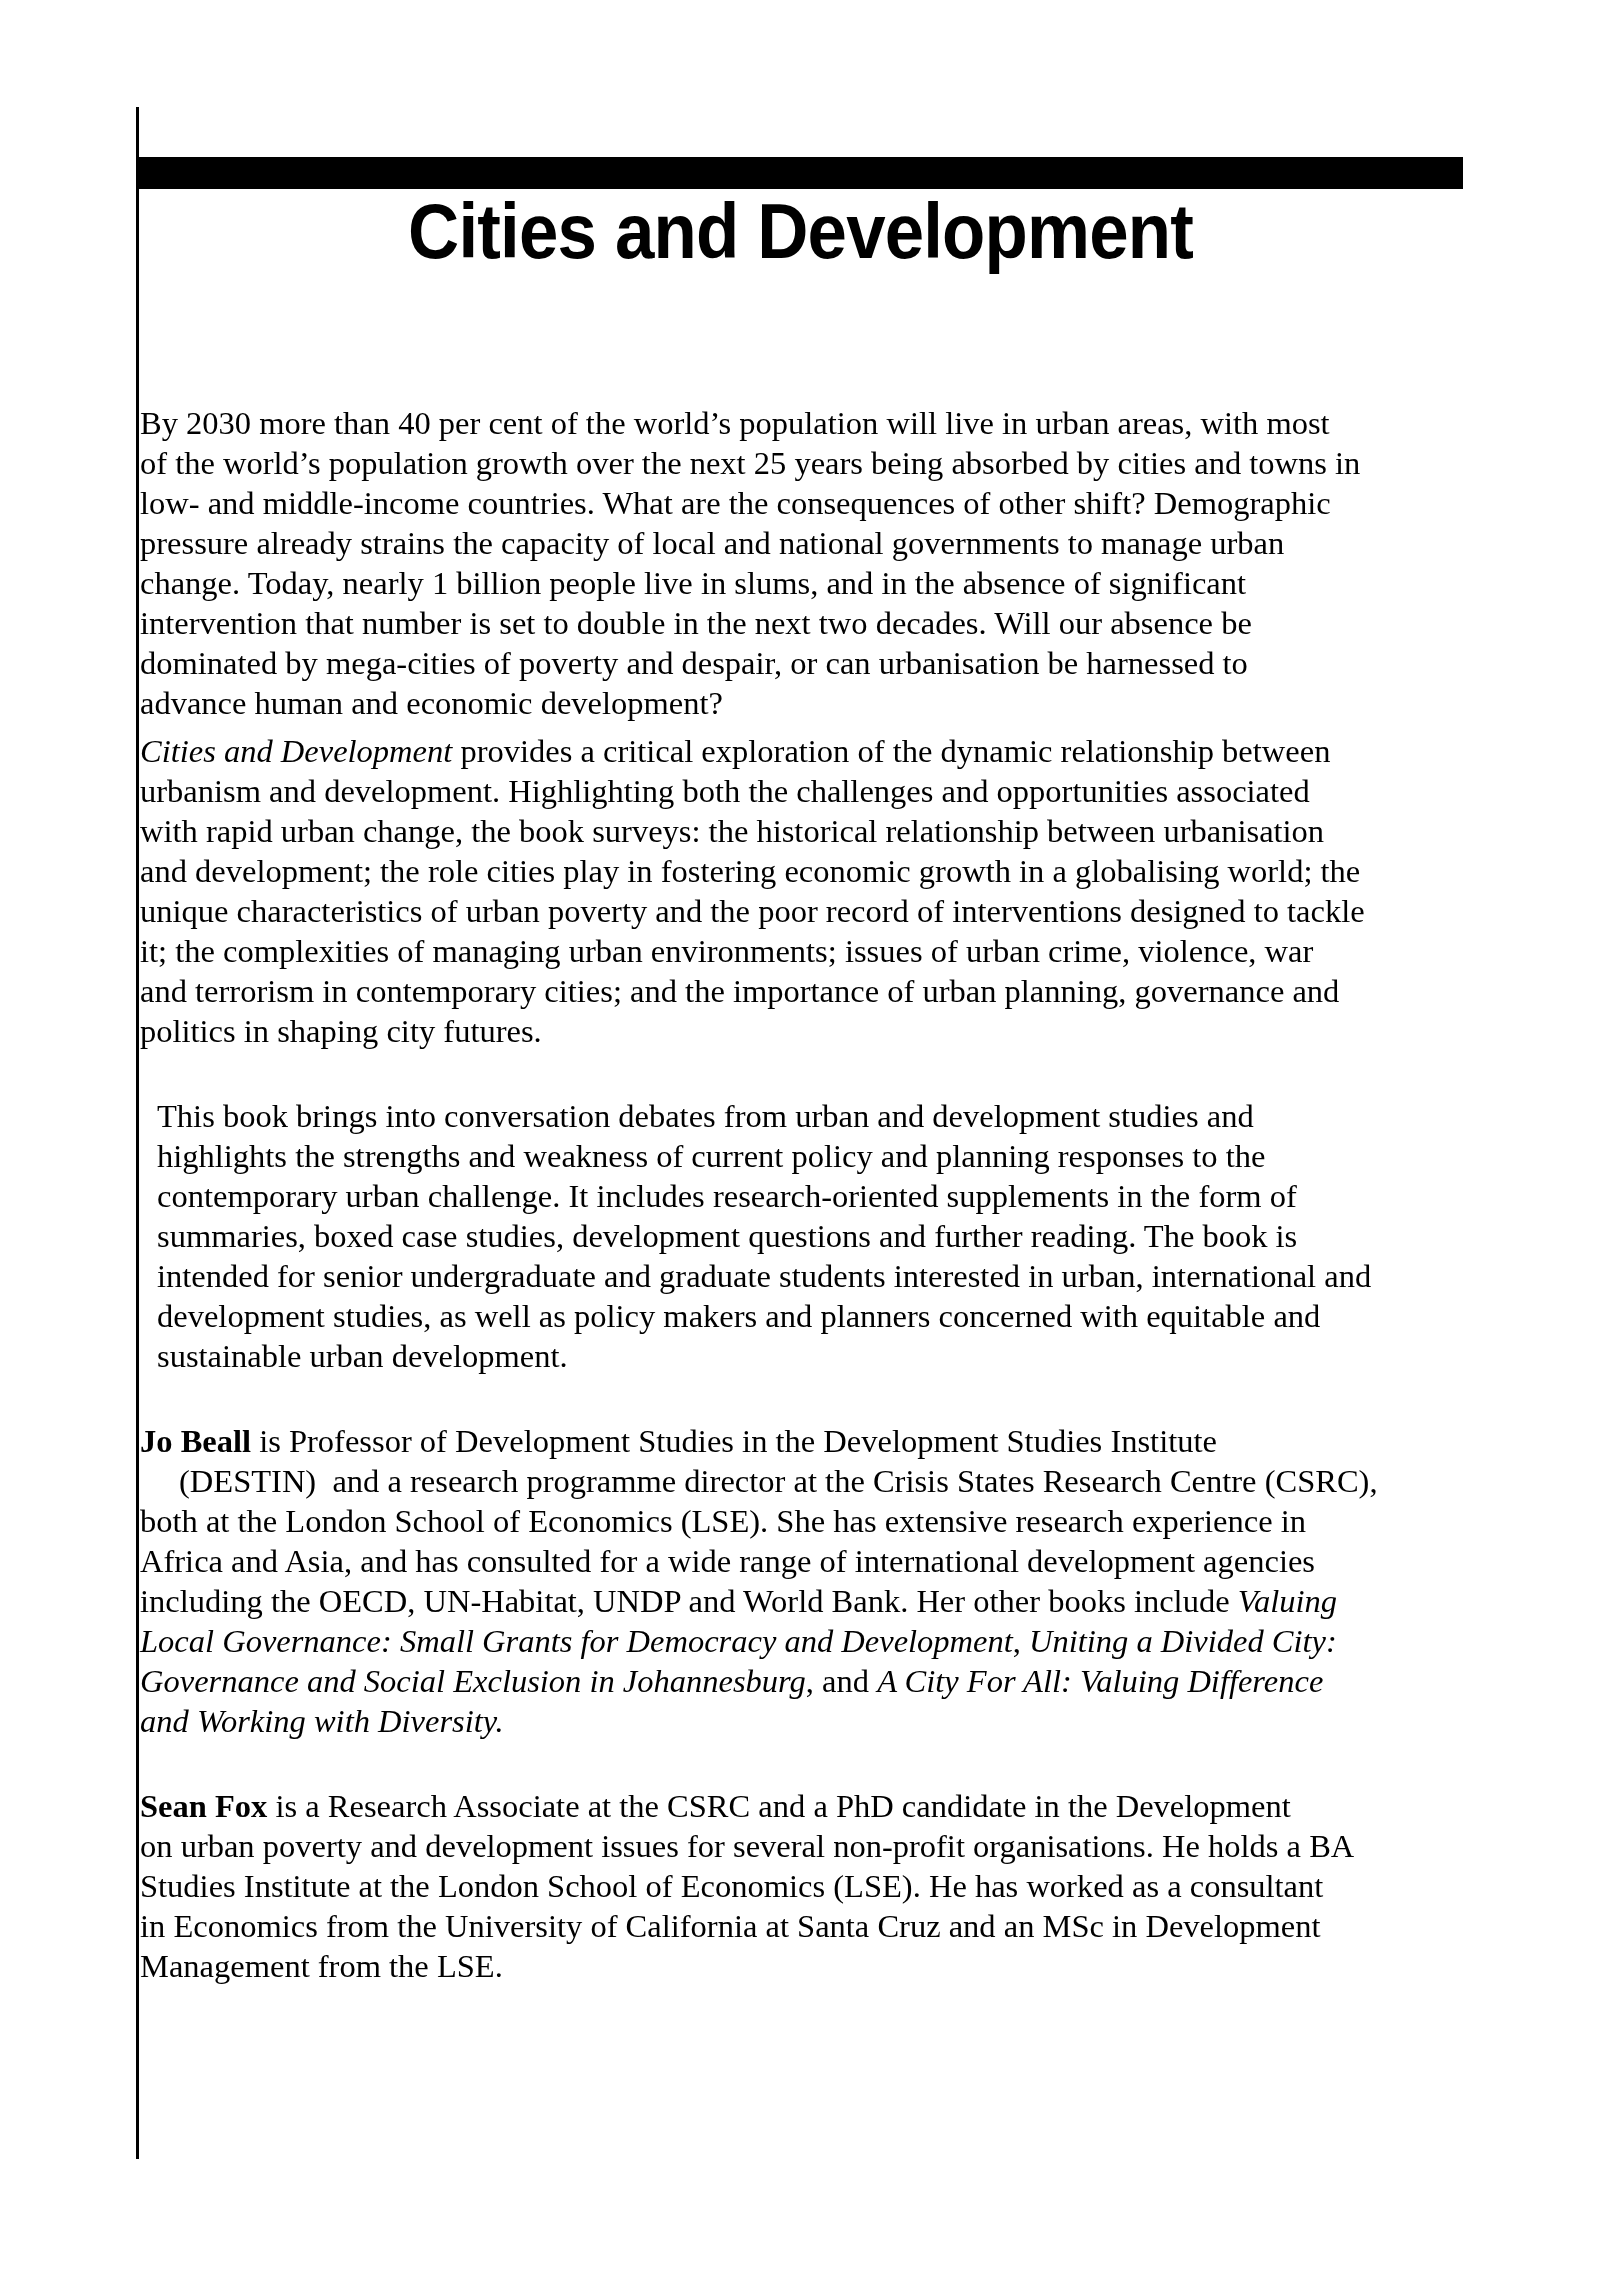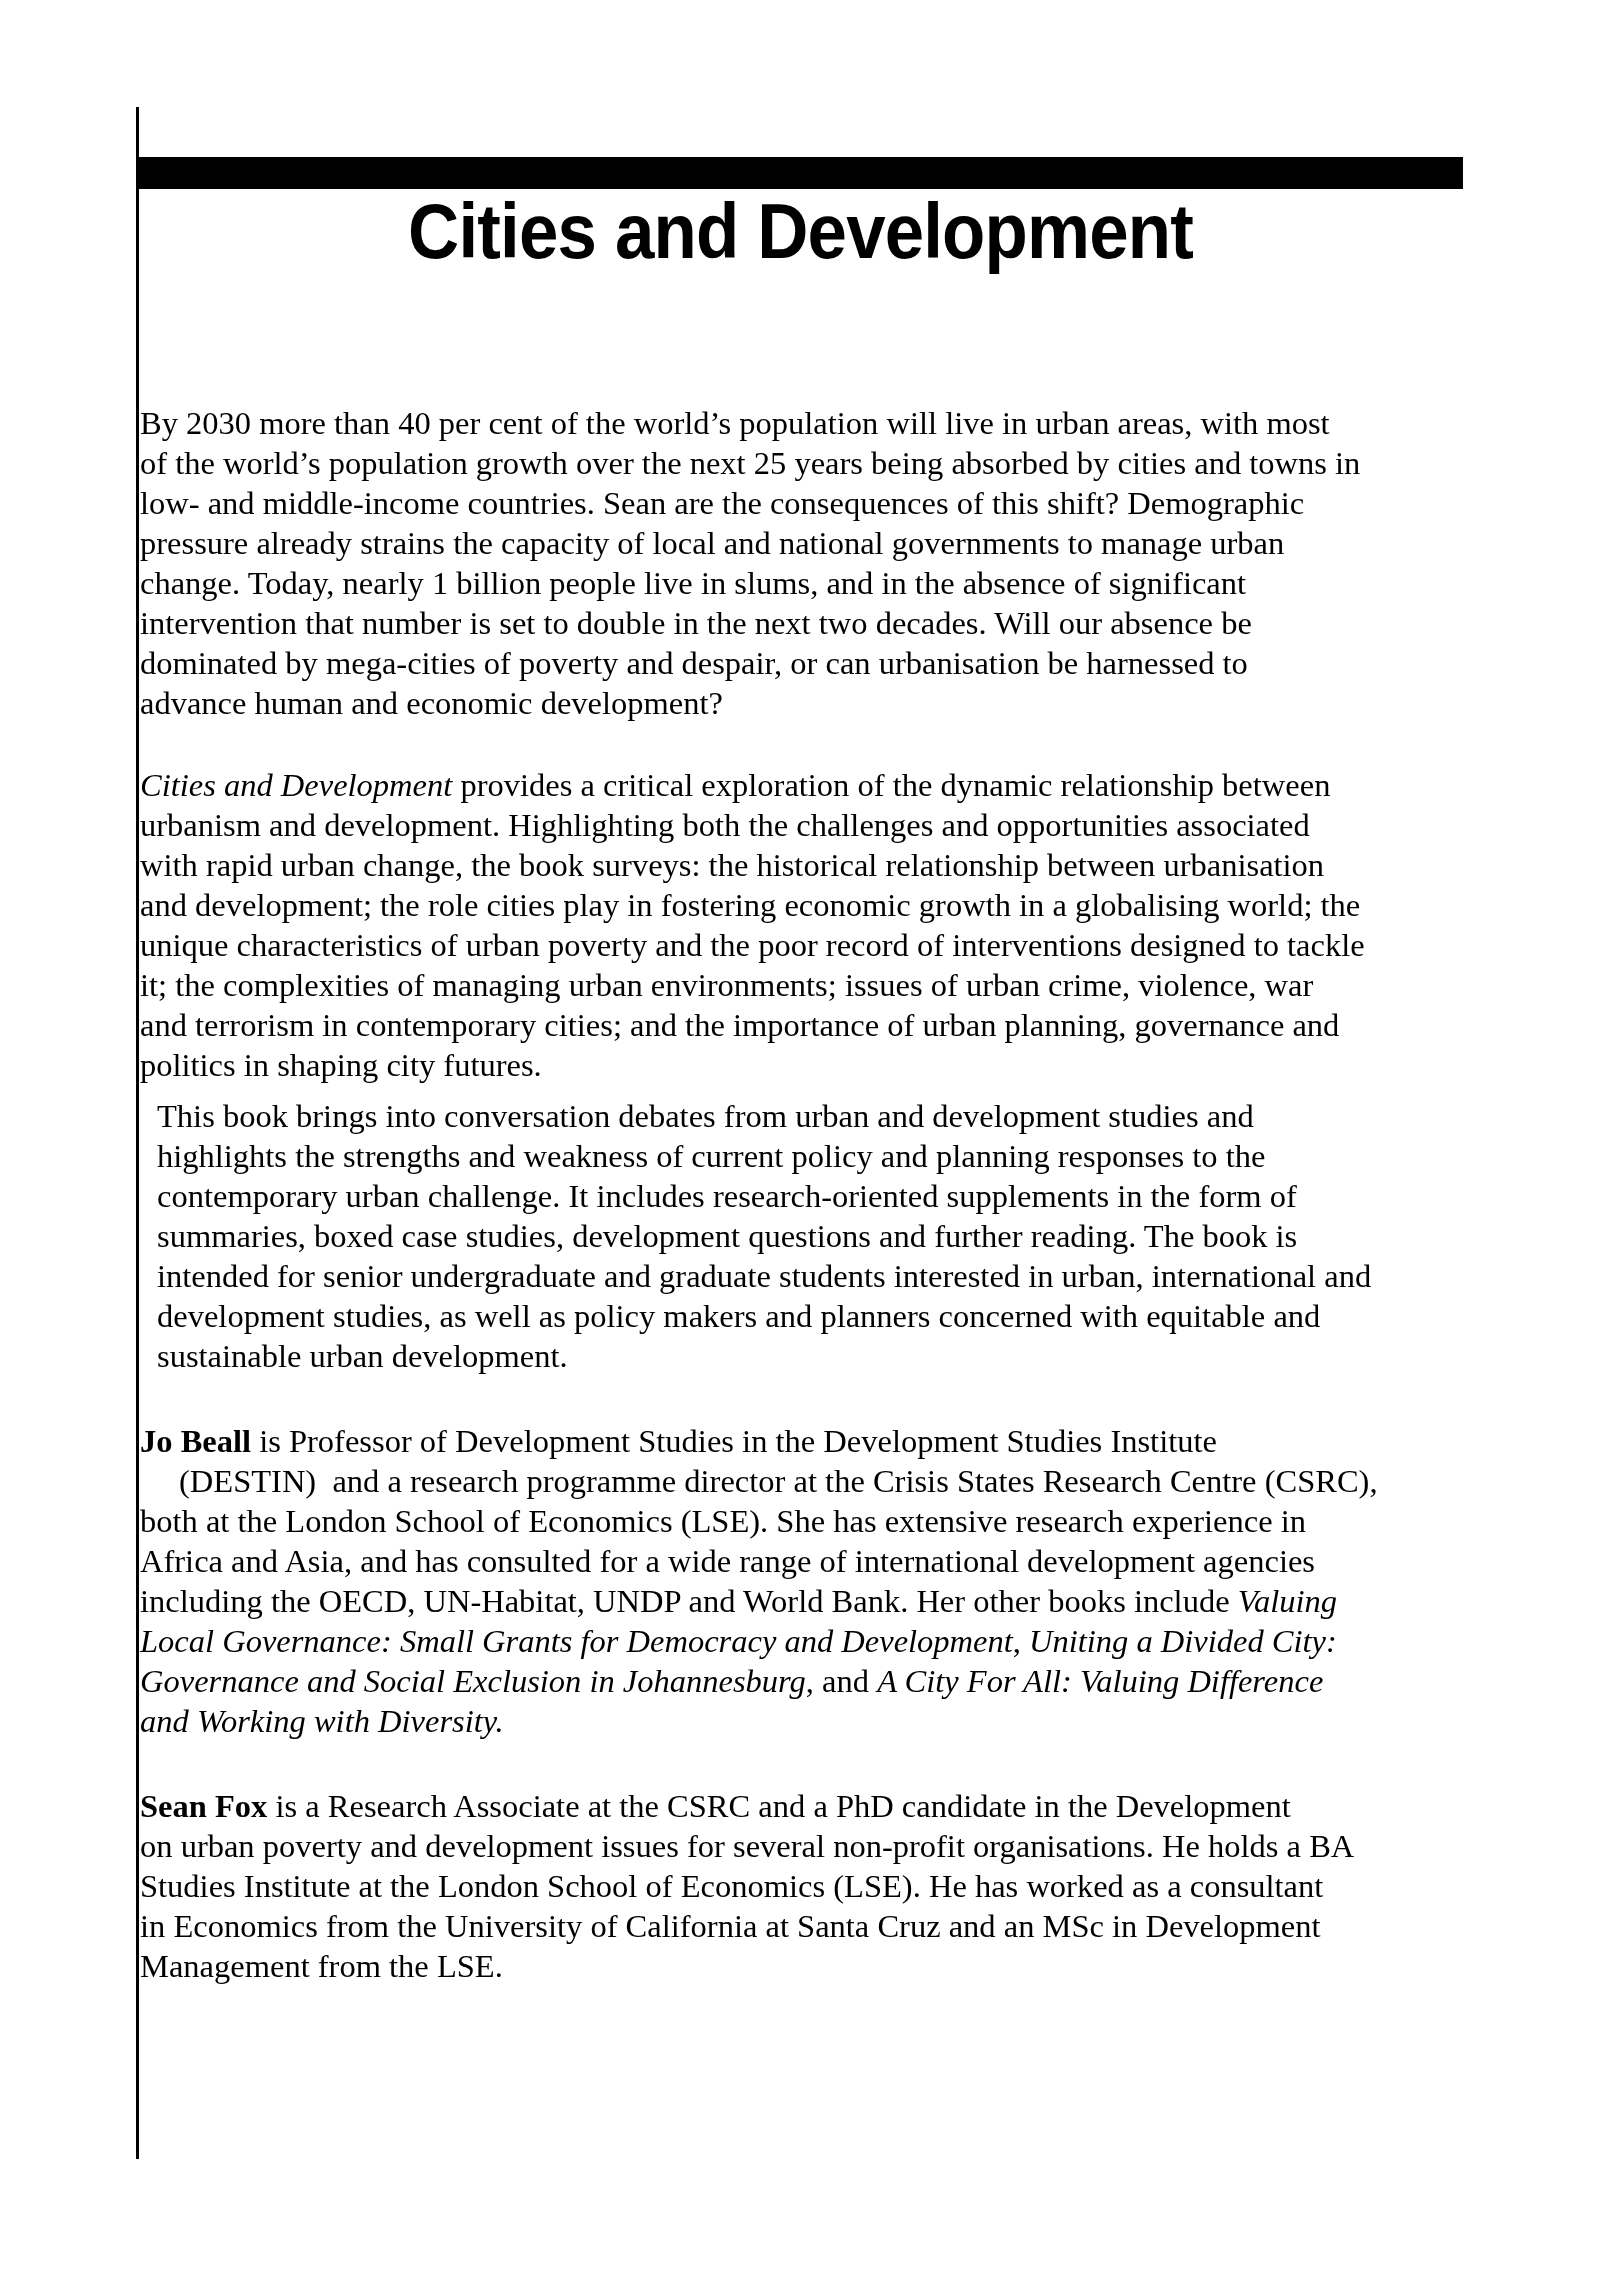--- a/index.html
+++ b/index.html
@@ -10,42 +10,42 @@
     position: absolute; left: 138px; top: 187px; width: 1325px; text-align: center;
     font-family: "Liberation Sans", sans-serif; font-weight: bold; font-size: 77px;
     line-height: 89px; letter-spacing: -0.9px;
   }
   .title span { display: inline-block; transform: scaleX(0.92); transform-origin: center; }
   .body {
     position: absolute; left: 140px; width: 1326px;
     font-family: "Liberation Serif", serif; font-size: 32.5px; line-height: 40px;
   }
   #p1 { top: 403px; }
-  #p2 { top: 765px; }
+  #p2 { top: 731px; }
   #p3 { top: 1096px; margin-left: 17px; }
   #p4 { top: 1421px; }
   #p5 { top: 1786px; }
   .line { display: block; white-space: nowrap; }
   em { font-style: italic; }
   strong { font-weight: bold; }
 </style>
 </head>
 <body>
 
 <div class="vrule"></div>
 <div class="topbar"></div>
 
 <h1 class="title" style="margin:0;">
   <span>Cities and Development</span>
 </h1>
 
 <div class="body" id="p1">
   <span class="line">By 2030 more than 40 per cent of the world’s population will live in urban areas, with most</span>
   <span class="line">of the world’s population growth over the next 25 years being absorbed by cities and towns in</span>
-  <span class="line">low- and middle-income countries. Sean are the consequences of this shift? Demographic</span>
+  <span class="line">low- and middle-income countries. What are the consequences of other shift? Demographic</span>
   <span class="line">pressure already strains the capacity of local and national governments to manage urban</span>
   <span class="line">change. Today, nearly 1 billion people live in slums, and in the absence of significant</span>
   <span class="line">intervention that number is set to double in the next two decades. Will our absence be</span>
   <span class="line">dominated by mega-cities of poverty and despair, or can urbanisation be harnessed to</span>
   <span class="line">advance human and economic development?</span>
 </div>
 
 <div class="body" id="p2">
   <span class="line"><em>Cities and Development</em><span> provides a critical exploration of the dynamic relationship between</span></span>
   <span class="line">urbanism and development. Highlighting both the challenges and opportunities associated</span>

